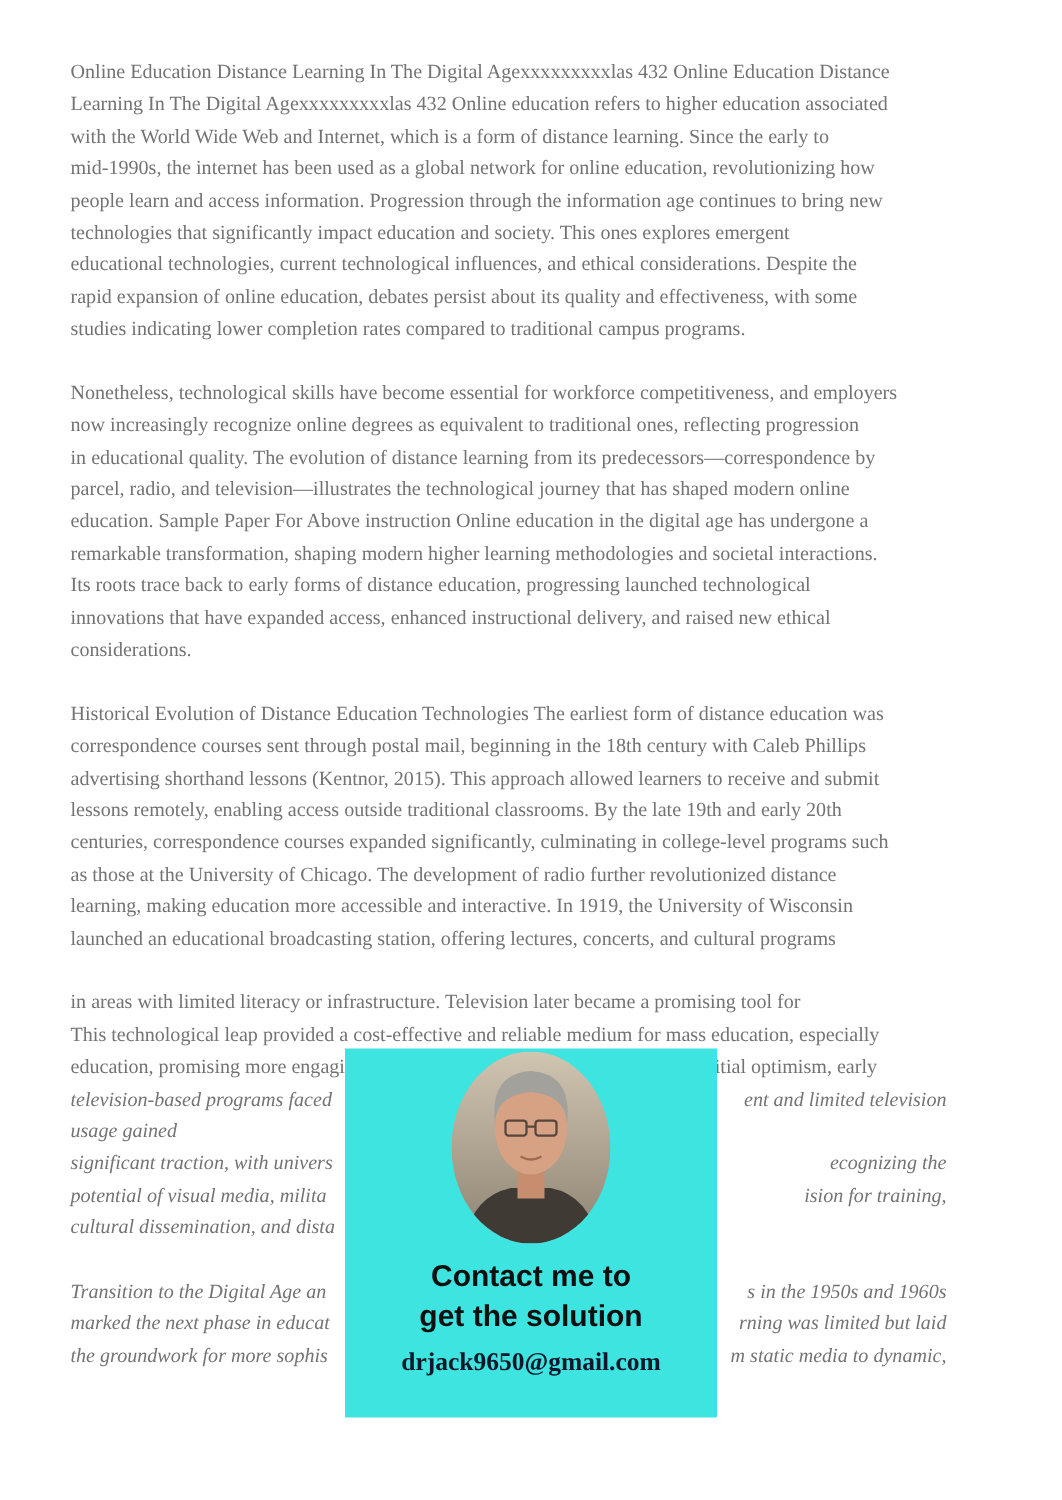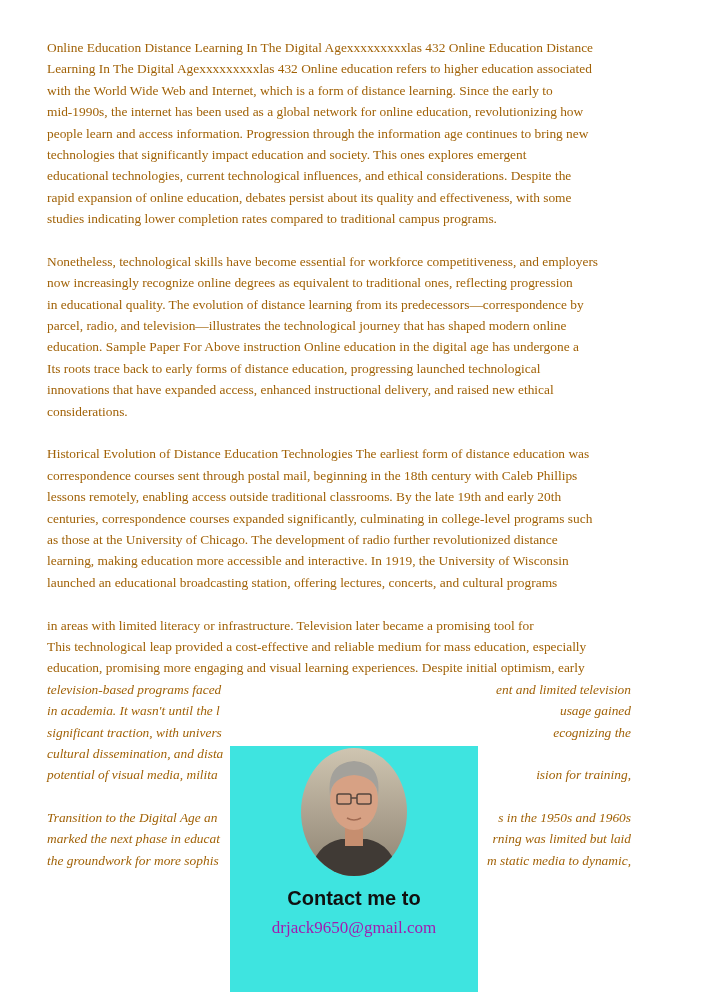--- a/index.html
+++ b/index.html
@@ -11,33 +11,33 @@
     overflow: hidden;
     font-family: "Liberation Serif", serif;
   }
   .document {
     position: absolute;
     left: 47px;
     top: 37px;
     width: 584px;
     font-size: 13.4px;
     line-height: 21.4px;
-    color: #a16207;
+    color: #737373;
   }
   .paragraph { margin-bottom: 21.4px; }
   .line { white-space: nowrap; height: 21.4px; }
   .line.split {
     display: flex;
     justify-content: space-between;
     font-style: italic;
   }
   .overlay {
     position: absolute;
     left: 230px;
-    top: 746px;
+    top: 699px;
     width: 248px;
     height: 246px;
     z-index: 2;
     display: flex;
     flex-direction: column;
     align-items: center;
     text-align: center;
   }
   .photo {
     width: 106px;
@@ -52,24 +52,24 @@
     margin-top: 9px;
     font-family: "Liberation Sans", sans-serif;
     font-weight: bold;
     font-size: 20px;
     line-height: 27px;
     color: #101010;
   }
   .contact-email {
     margin-top: 5px;
     font-family: "Liberation Serif", serif;
-    font-weight: normal;
+    font-weight: bold;
     font-size: 17px;
     line-height: 22px;
-    color: #a21caf;
+    color: #0f172a;
   }
 </style>
 </head>
 <body style="background: rgb(255, 255, 255);">
 
 <div class="document">
     <div class="paragraph">
       <div class="line">Online Education Distance Learning In The Digital Agexxxxxxxxxlas 432 Online Education Distance</div>
       <div class="line">Learning In The Digital Agexxxxxxxxxlas 432 Online education refers to higher education associated</div>
       <div class="line">with the World Wide Web and Internet, which is a form of distance learning. Since the early to</div>
@@ -79,56 +79,57 @@
       <div class="line">educational technologies, current technological influences, and ethical considerations. Despite the</div>
       <div class="line">rapid expansion of online education, debates persist about its quality and effectiveness, with some</div>
       <div class="line">studies indicating lower completion rates compared to traditional campus programs.</div>
     </div>
     <div class="paragraph">
       <div class="line">Nonetheless, technological skills have become essential for workforce competitiveness, and employers</div>
       <div class="line">now increasingly recognize online degrees as equivalent to traditional ones, reflecting progression</div>
       <div class="line">in educational quality. The evolution of distance learning from its predecessors—correspondence by</div>
       <div class="line">parcel, radio, and television—illustrates the technological journey that has shaped modern online</div>
       <div class="line">education. Sample Paper For Above instruction Online education in the digital age has undergone a</div>
+      <div class="line">remarkable transformation, shaping modern higher learning methodologies and societal interactions.</div>
       <div class="line">Its roots trace back to early forms of distance education, progressing launched technological</div>
       <div class="line">innovations that have expanded access, enhanced instructional delivery, and raised new ethical</div>
       <div class="line">considerations.</div>
     </div>
     <div class="paragraph">
       <div class="line">Historical Evolution of Distance Education Technologies The earliest form of distance education was</div>
       <div class="line">correspondence courses sent through postal mail, beginning in the 18th century with Caleb Phillips</div>
+      <div class="line">advertising shorthand lessons (Kentnor, 2015). This approach allowed learners to receive and submit</div>
       <div class="line">lessons remotely, enabling access outside traditional classrooms. By the late 19th and early 20th</div>
       <div class="line">centuries, correspondence courses expanded significantly, culminating in college-level programs such</div>
       <div class="line">as those at the University of Chicago. The development of radio further revolutionized distance</div>
       <div class="line">learning, making education more accessible and interactive. In 1919, the University of Wisconsin</div>
       <div class="line">launched an educational broadcasting station, offering lectures, concerts, and cultural programs</div>
     </div>
     <div class="paragraph">
       <div class="line">in areas with limited literacy or infrastructure. Television later became a promising tool for</div>
       <div class="line">This technological leap provided a cost-effective and reliable medium for mass education, especially</div>
       <div class="line">education, promising more engaging and visual learning experiences. Despite initial optimism, early</div>
       <div class="line split">
         <span>television-based programs faced</span>
         <span>ent and limited television</span>
       </div>
       <div class="line split">
-        <span>in academia. It wasn't until the l</span>
         <span>usage gained</span>
       </div>
       <div class="line split">
         <span>significant traction, with univers</span>
         <span>ecognizing the</span>
       </div>
       <div class="line split">
+        <span>potential of visual media, milita</span>
+        <span>ision for training,</span>
+      </div>
+      <div class="line split">
         <span>cultural dissemination, and dista</span>
         <span></span>
-      </div>
-      <div class="line split">
-        <span>potential of visual media, milita</span>
-        <span>ision for training,</span>
       </div>
     </div>
     <div class="paragraph">
       <div class="line split">
         <span>Transition to the Digital Age an</span>
         <span>s in the 1950s and 1960s</span>
       </div>
       <div class="line split">
         <span>marked the next phase in educat</span>
         <span>rning was limited but laid</span>
@@ -157,15 +158,16 @@
       <g stroke="#55463e" stroke-width="1.5" fill="none">
         <rect x="36" y="46" width="14" height="10" rx="2"></rect>
         <rect x="56" y="46" width="14" height="10" rx="2"></rect>
         <line x1="50" y1="50" x2="56" y2="50"></line>
       </g>
       <path d="M46 70 Q53 74 60 70" stroke="#a06a52" stroke-width="1.5" fill="none"></path>
     </svg>
   </div>
   <div class="contact-heading">
     <div>Contact me to</div>
+    <div>get the solution</div>
   </div>
   <div class="contact-email">drjack9650@gmail.com</div>
 </div>
 
 </body></html>

